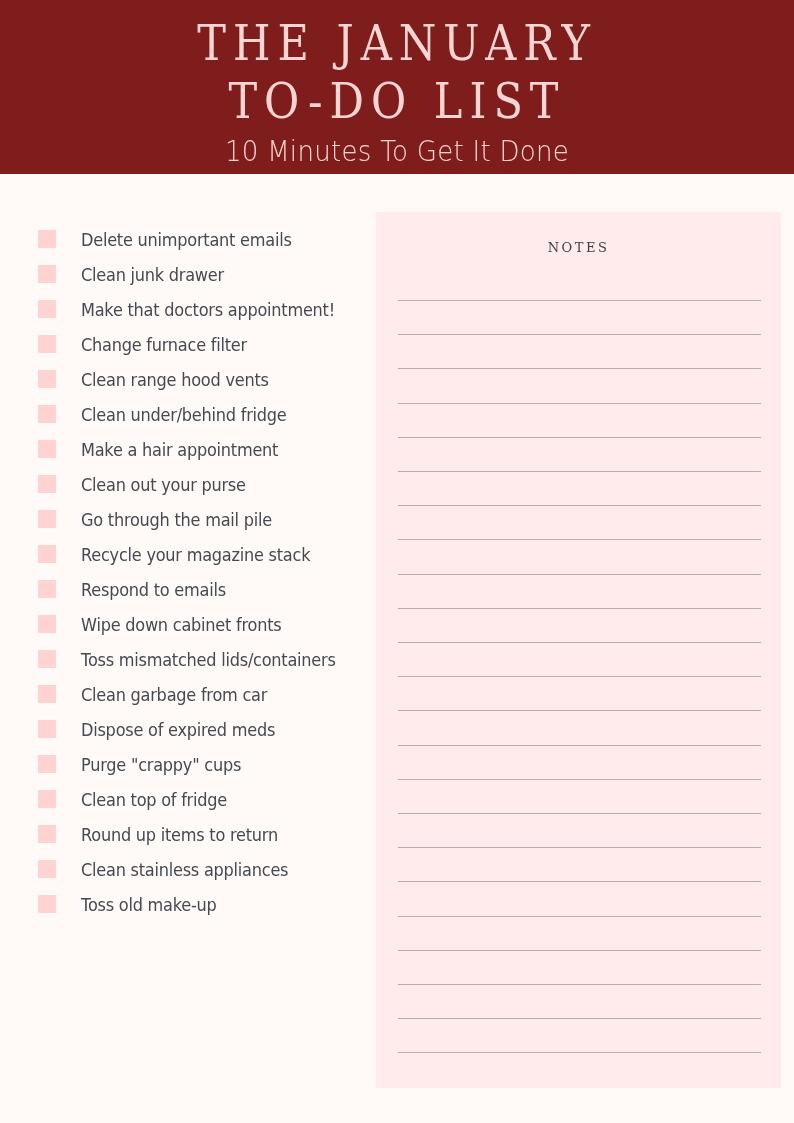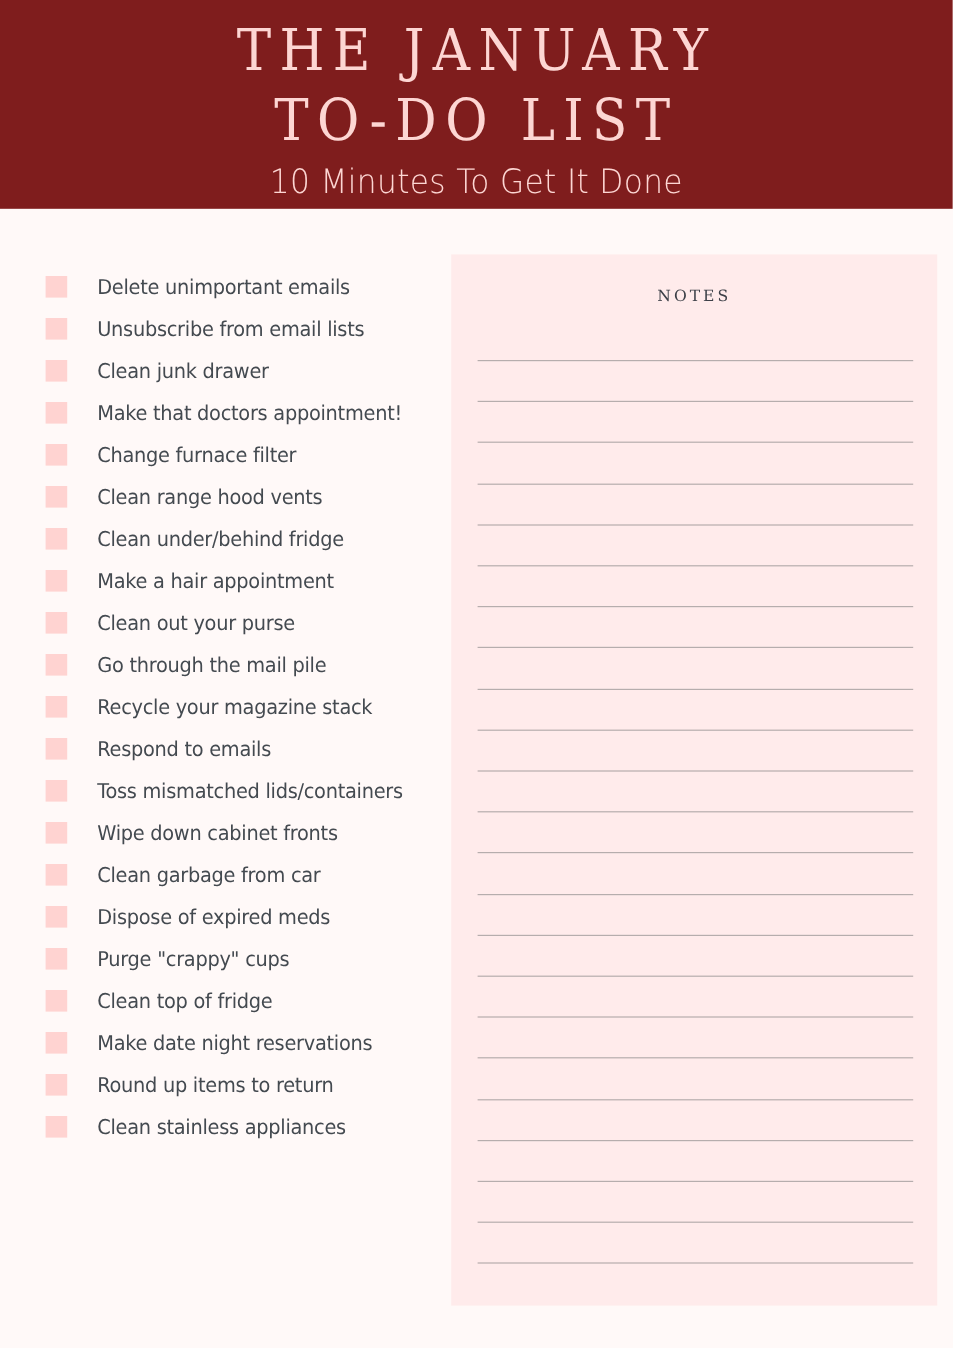--- a/index.html
+++ b/index.html
@@ -66,24 +66,20 @@
   <div class="subtitle">10 Minutes To Get It Done</div>
 </div>
 
 <ul class="todo-list" id="todo-list">
     <li class="todo-item">
       <span class="checkbox"></span>
       <span class="todo-label">Delete unimportant emails</span>
     </li>
     <li class="todo-item">
       <span class="checkbox"></span>
-      <span class="todo-label">Unsubscribe from email lists</span>
-    </li>
-    <li class="todo-item">
-      <span class="checkbox"></span>
       <span class="todo-label">Clean junk drawer</span>
     </li>
     <li class="todo-item">
       <span class="checkbox"></span>
       <span class="todo-label">Make that doctors appointment!</span>
     </li>
     <li class="todo-item">
       <span class="checkbox"></span>
       <span class="todo-label">Change furnace filter</span>
     </li>
@@ -110,53 +106,53 @@
     <li class="todo-item">
       <span class="checkbox"></span>
       <span class="todo-label">Recycle your magazine stack</span>
     </li>
     <li class="todo-item">
       <span class="checkbox"></span>
       <span class="todo-label">Respond to emails</span>
     </li>
     <li class="todo-item">
       <span class="checkbox"></span>
-      <span class="todo-label">Toss mismatched lids/containers</span>
+      <span class="todo-label">Wipe down cabinet fronts</span>
     </li>
     <li class="todo-item">
       <span class="checkbox"></span>
-      <span class="todo-label">Wipe down cabinet fronts</span>
+      <span class="todo-label">Toss mismatched lids/containers</span>
     </li>
     <li class="todo-item">
       <span class="checkbox"></span>
       <span class="todo-label">Clean garbage from car</span>
     </li>
     <li class="todo-item">
       <span class="checkbox"></span>
       <span class="todo-label">Dispose of expired meds</span>
     </li>
     <li class="todo-item">
       <span class="checkbox"></span>
       <span class="todo-label">Purge "crappy" cups</span>
     </li>
     <li class="todo-item">
       <span class="checkbox"></span>
       <span class="todo-label">Clean top of fridge</span>
     </li>
     <li class="todo-item">
       <span class="checkbox"></span>
-      <span class="todo-label">Make date night reservations</span>
-    </li>
-    <li class="todo-item">
-      <span class="checkbox"></span>
       <span class="todo-label">Round up items to return</span>
     </li>
     <li class="todo-item">
       <span class="checkbox"></span>
       <span class="todo-label">Clean stainless appliances</span>
+    </li>
+    <li class="todo-item">
+      <span class="checkbox"></span>
+      <span class="todo-label">Toss old make-up</span>
     </li>
   </ul>
 
 <div class="notes-panel" id="notes-panel">
   <div class="notes-title">NOTES</div>
 <div class="note-line" style="top: 88px;"></div>
     <div class="note-line" style="top: 122.2px;"></div>
     <div class="note-line" style="top: 156.4px;"></div>
     <div class="note-line" style="top: 190.6px;"></div>
     <div class="note-line" style="top: 224.8px;"></div>

